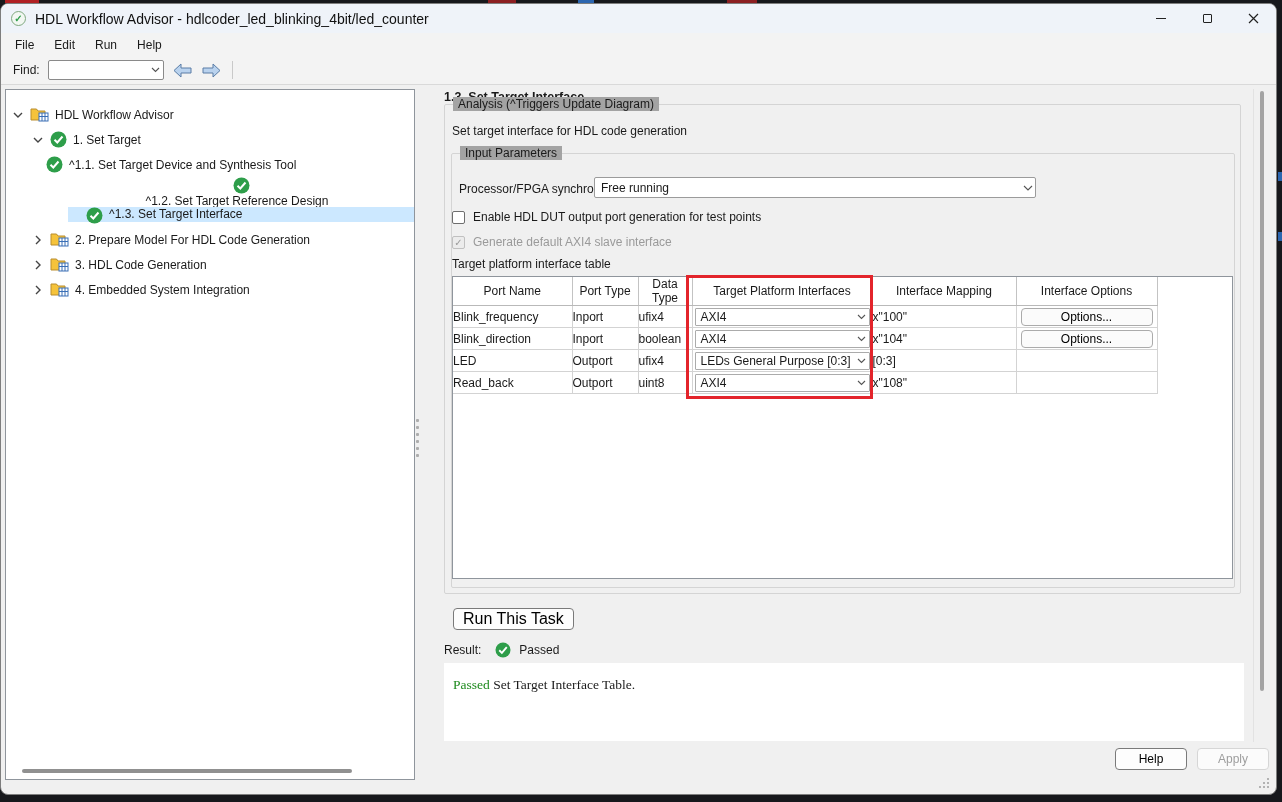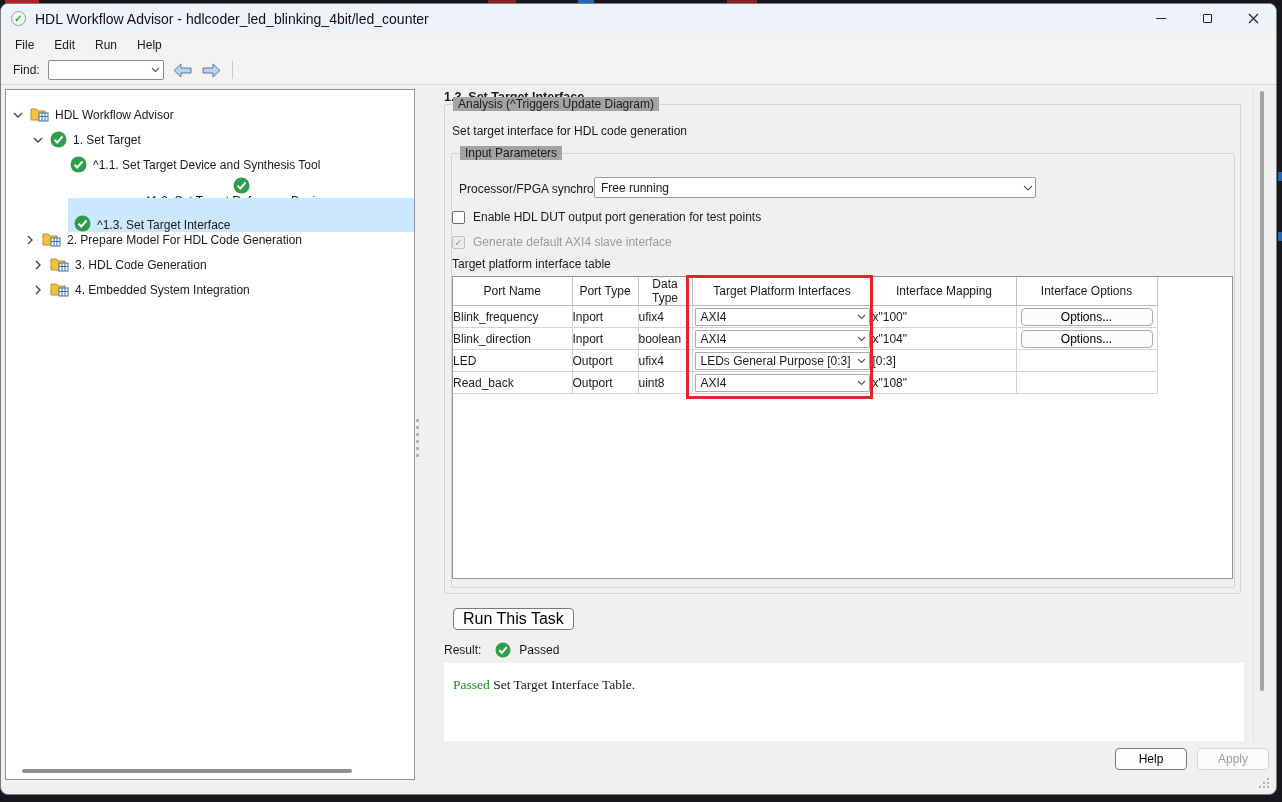--- a/index.html
+++ b/index.html
@@ -43,21 +43,21 @@
 
   
   .tree-panel { position:absolute; left:4px; top:85px; width:410px; height:691px; background:#fff;
                 border:1px solid #8f959c; }
   .tree { padding-top:12px; }
   .tree-row { height:25px; display:flex; align-items:center; }
   .tree-chevron { width:12px; height:12px; display:flex; align-items:center; justify-content:center; flex:none; }
   .chev-collapsed svg { transform:rotate(-90deg); }
   .tree-icon { margin:0 6px 0 6px; flex:none; display:flex; }
   .tree-label { white-space:nowrap; padding-right:8px; }
-  .tree-sel-wrap { display:flex; align-items:flex-end; flex:1; height:34px; }
+  .tree-sel-wrap { display:flex; align-items:flex-start; flex:1; height:15px;padding-left:12px; }
   .selected { background:#cce8ff; }
   .check-circle { width:17px; height:17px; flex:none; }
   .hscroll-thumb { position:absolute; left:16px; bottom:6px; width:330px; height:4px; background:#909090; border-radius:2px; }
 
   
   .splitter-grip { position:absolute; left:415px; top:415px; display:flex; flex-direction:column; gap:4px; }
   .splitter-grip i { width:3px; height:3px; background:#adadad; border-radius:1px; }
 
   
   .task-title { position:absolute; left:443px; top:86px; font-weight:bold; font-size:12.5px; }
@@ -200,21 +200,21 @@
           </span>
         <span class="tree-icon">
           <svg class="check-circle" viewBox="0 0 17 17">
               <circle cx="8.5" cy="8.5" r="8" fill="#2e9e4a"></circle>
               <polyline points="4.5,8.8 7.3,11.5 12.5,5.5" stroke="#fff" stroke-width="2" fill="none"></polyline>
             </svg>
         </span>
         <span class="tree-label">1. Set Target</span>
       </div>
 
-      <div class="tree-row" style="padding-left:58px;">
+      <div class="tree-row" style="padding-left:34px;">
         <span class="tree-icon">
           <svg class="check-circle" viewBox="0 0 17 17">
               <circle cx="8.5" cy="8.5" r="8" fill="#2e9e4a"></circle>
               <polyline points="4.5,8.8 7.3,11.5 12.5,5.5" stroke="#fff" stroke-width="2" fill="none"></polyline>
             </svg>
         </span>
         <span class="tree-label">^1.1. Set Target Device and Synthesis Tool</span>
       </div>
 
       <div class="tree-row" style="padding-left:62px;flex-direction:column;">
@@ -232,21 +232,21 @@
           <span class="tree-icon">
             <svg class="check-circle" viewBox="0 0 17 17">
                 <circle cx="8.5" cy="8.5" r="8" fill="#2e9e4a"></circle>
                 <polyline points="4.5,8.8 7.3,11.5 12.5,5.5" stroke="#fff" stroke-width="2" fill="none"></polyline>
               </svg>
           </span>
           <span class="tree-label">^1.3. Set Target Interface</span>
         </div>
       </div>
 
-      <div class="tree-row" style="padding-left:18px;">
+      <div class="tree-row" style="padding-left:26px;">
         <span class="tree-chevron chev-collapsed">
             <svg width="10" height="6" viewBox="0 0 10 6">
               <polyline points="1,1 5,5 9,1" stroke="#444" stroke-width="1.4" fill="none"></polyline>
             </svg>
           </span>
         <span class="tree-icon">
           <svg width="19" height="15" viewBox="0 0 19 15">
               <path d="M1,3 L1,13 L15,13 L15,4 L8,4 L6.5,2 L1,2 Z" fill="#f5c33b" stroke="#b98d2f" stroke-width="1"></path>
               <rect x="9" y="6" width="9" height="8" fill="#fff" stroke="#3a6fb5" stroke-width="1"></rect>
               <path d="M9,9.5 h9 M12,6 v8 M15,6 v8" stroke="#3a6fb5" stroke-width="1" fill="none"></path>

